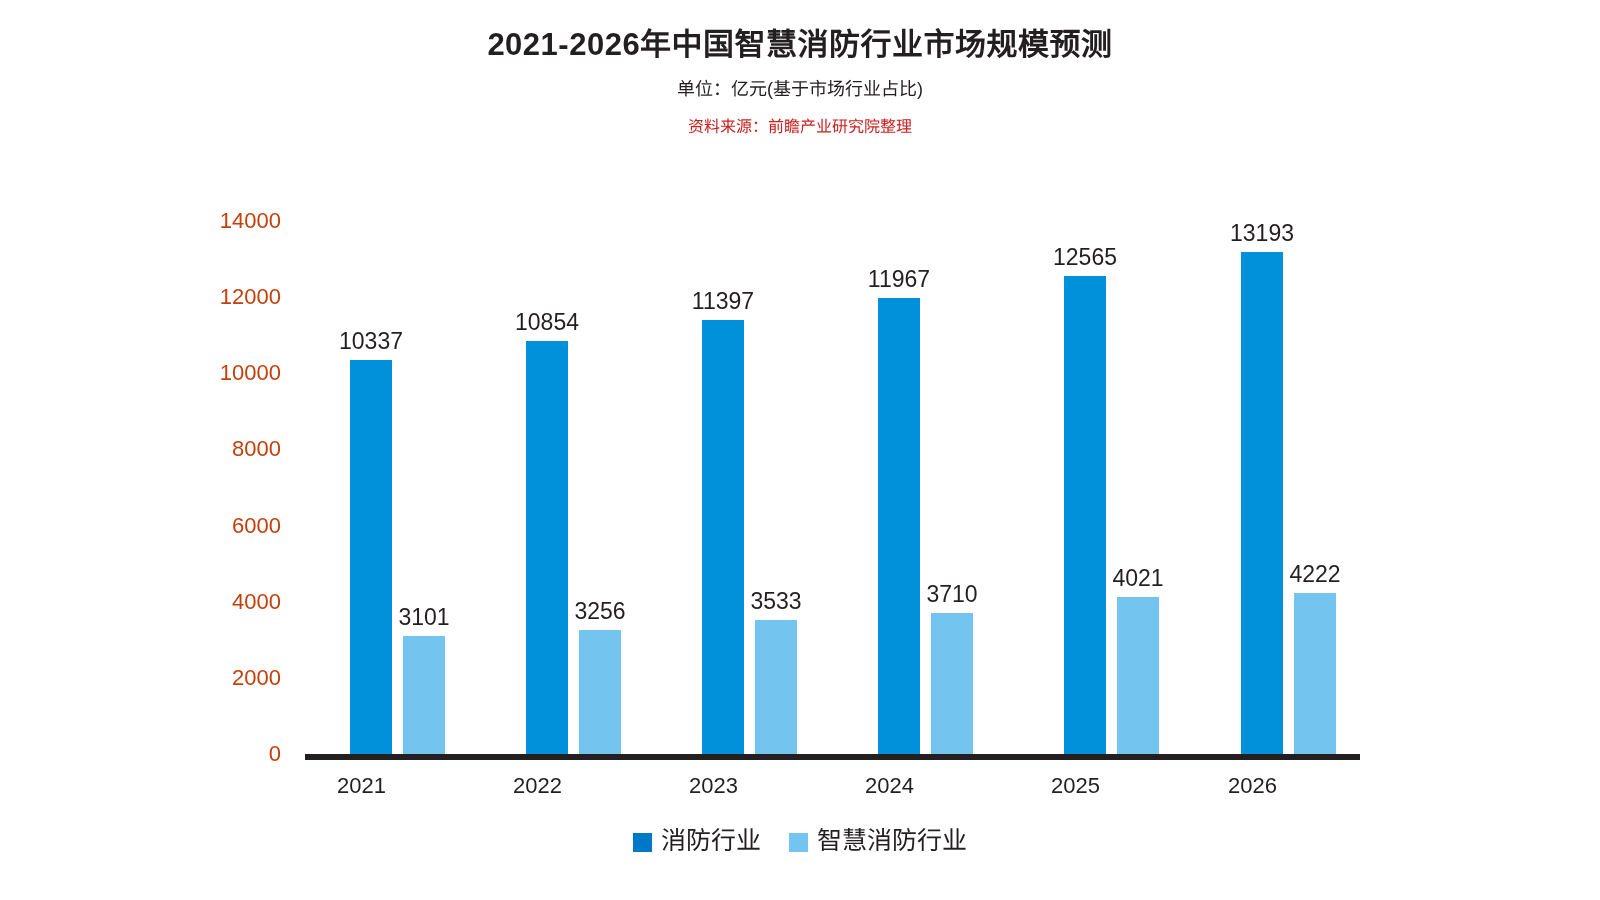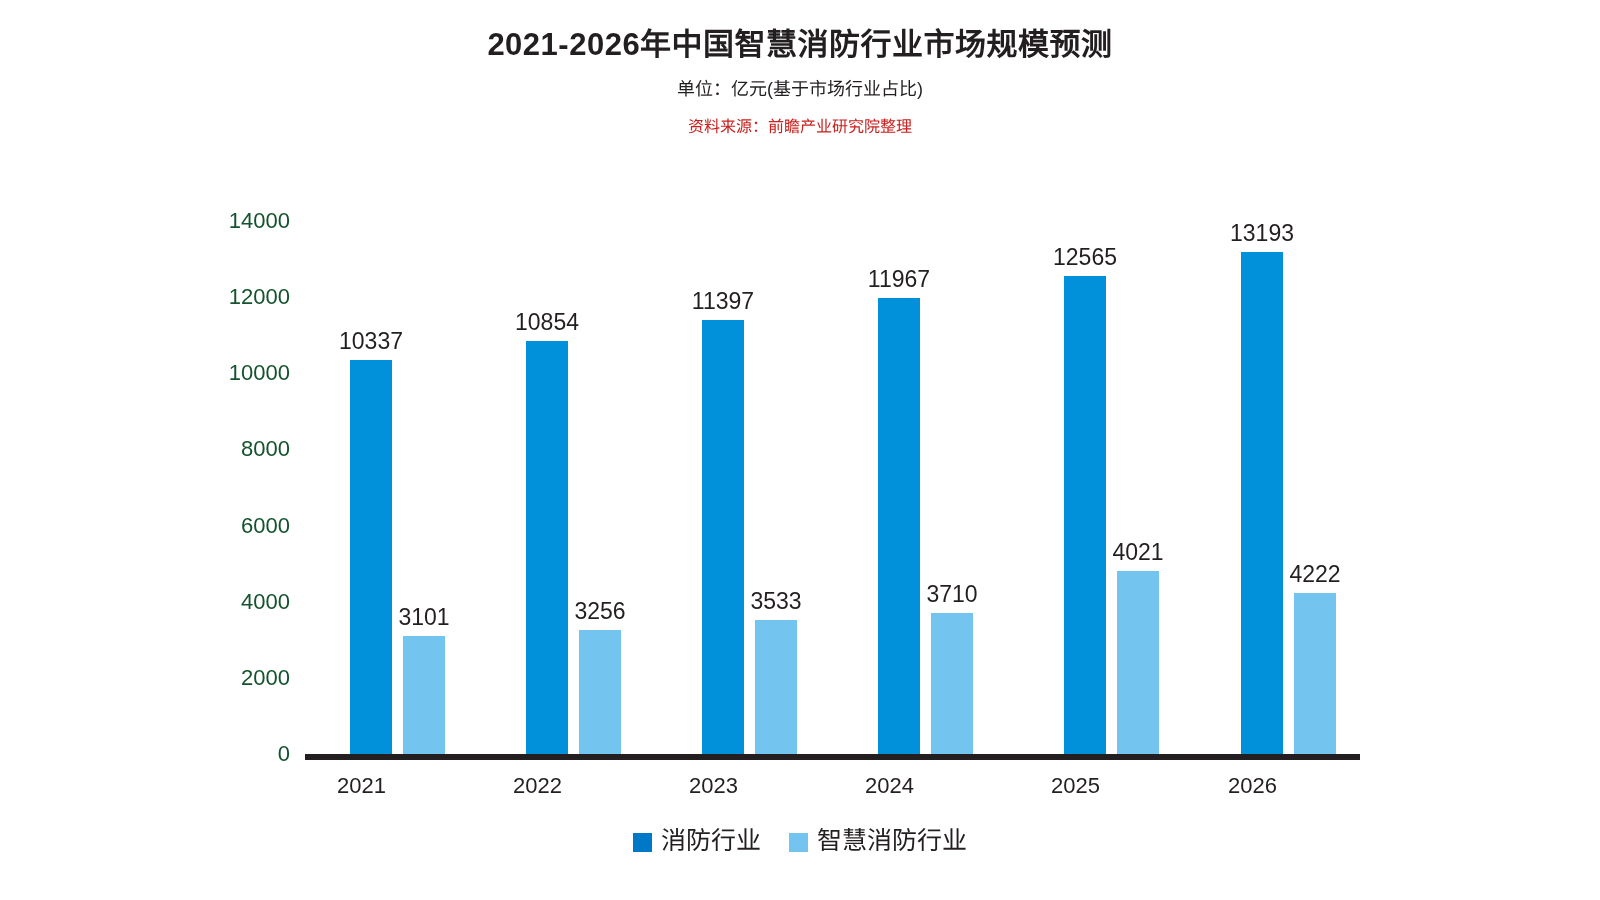--- a/index.html
+++ b/index.html
@@ -71,25 +71,25 @@
 
   .y-axis-labels {
     position: absolute;
     left: 180px;
     top: 0;
     width: 110px;
     height: 900px;
   }
   .y-tick {
     position: absolute;
-    right: 0;
+    right: 9px;
     width: 110px;
     text-align: right;
     font-size: 22px;
-    color: #14532d;
+    color: #c2410c;
     line-height: 1;
     transform: translateY(-50%);
     white-space: nowrap;
   }
 
   .axis-line {
     position: absolute;
     left: 305px;
     top: 754px;
     width: 1055px;
@@ -235,21 +235,21 @@
           </div>
           <div class="bar secondary" style="background: rgb(115, 197, 240); height: 141.245px;">
             <span class="bar-value">3710</span>
           </div>
         </div>
         <div class="x-tick" style="left: 865px;">2024</div>
         <div class="group" style="left: 1064px; width: 95px;">
           <div class="bar primary" style="background: rgb(0, 145, 218); height: 478.367px;">
             <span class="bar-value">12565</span>
           </div>
-          <div class="bar secondary" style="background: rgb(115, 197, 240); height: 183px;">
+          <div class="bar secondary" style="background: rgb(115, 197, 240); height: 157px;">
             <span class="bar-value">4021</span>
           </div>
         </div>
         <div class="x-tick" style="left: 1051px;">2025</div>
         <div class="group" style="left: 1241px; width: 95px;">
           <div class="bar primary" style="background: rgb(0, 145, 218); height: 502.276px;">
             <span class="bar-value">13193</span>
           </div>
           <div class="bar secondary" style="background: rgb(115, 197, 240); height: 160.738px;">
             <span class="bar-value">4222</span>

